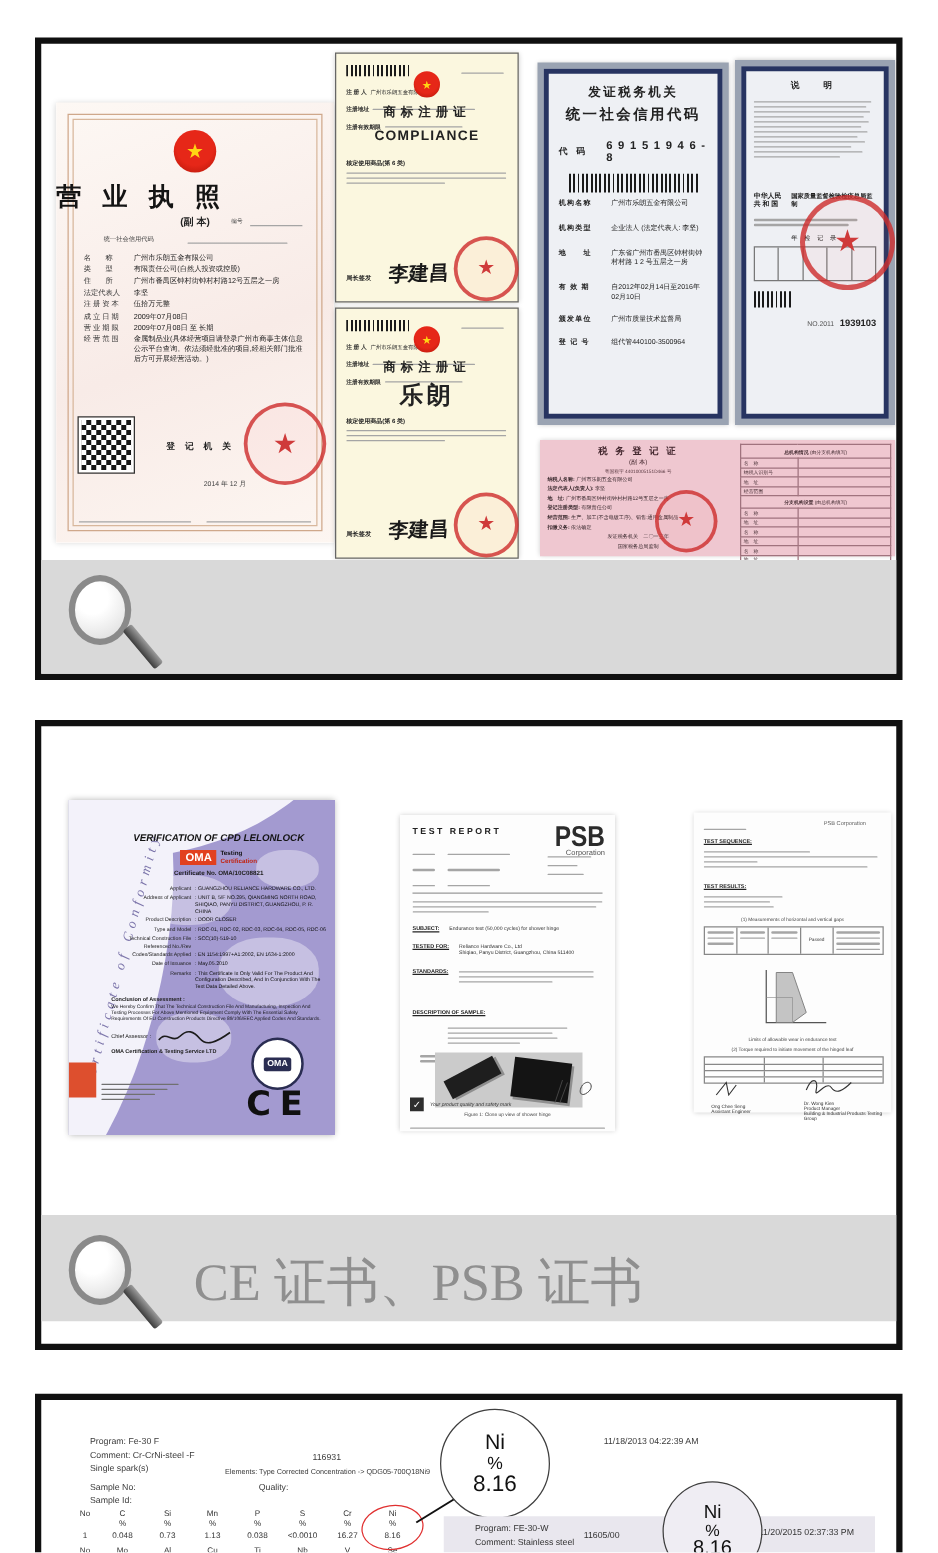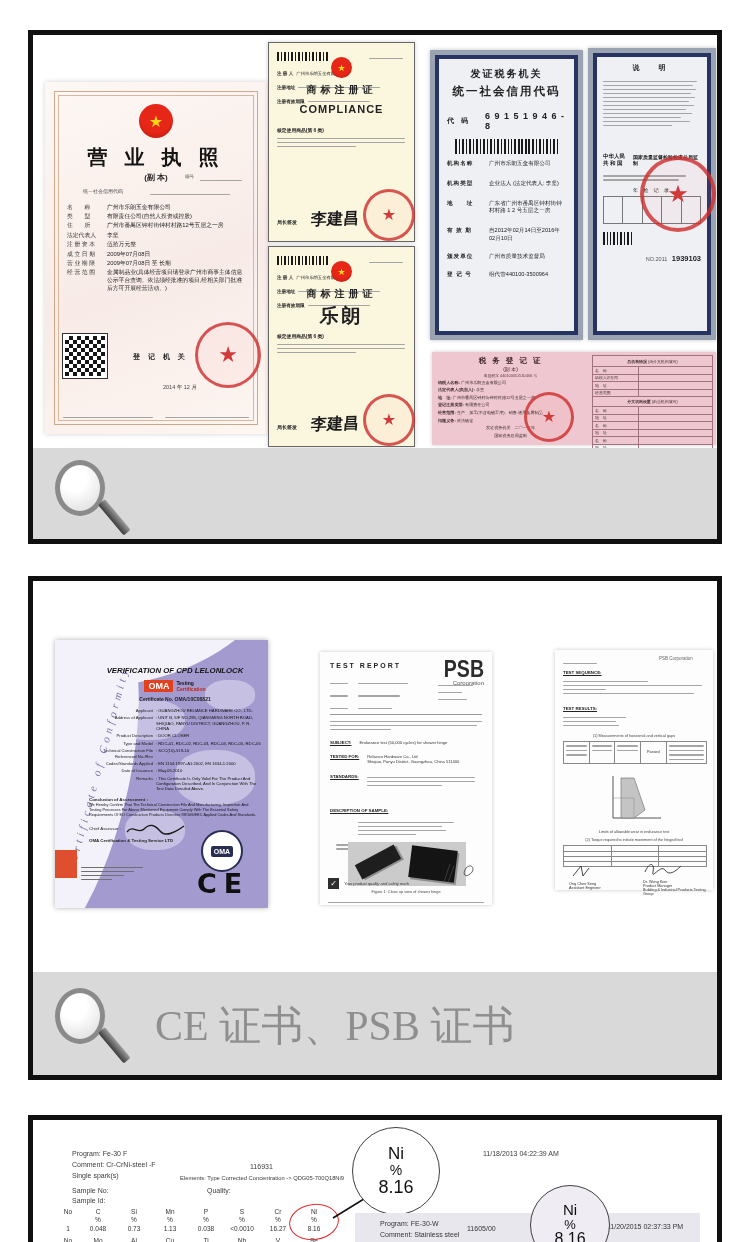--- a/index.html
+++ b/index.html
@@ -23,21 +23,21 @@
   .seal{position:absolute;border-radius:50%;border:3px solid rgba(205,45,45,.8);display:flex;align-items:center;justify-content:center;background:rgba(255,120,120,.06);}
   .seal .star{color:#cf3a3a;line-height:1;}
   .emblem{position:absolute;border-radius:50%;background:radial-gradient(circle at 50% 40%,#e62718 55%,#b01508);
     display:flex;align-items:center;justify-content:center;color:#ffd514;}
   .barcode{background:repeating-linear-gradient(90deg,#1a1a1a 0 1.5px,transparent 1.5px 3.5px);}
   .qr{background-image:conic-gradient(#151515 25%,#fff 0 50%,#151515 0 75%,#fff 0);background-size:8px 8px;border:2px solid #fff;outline:1px solid #333;}
   
   .lic{position:absolute;background:linear-gradient(160deg,#fdf8f4,#f8ebe7 55%,#fdf6f1);box-shadow:0 0 5px rgba(0,0,0,.18);}
   .lic-frame{position:absolute;inset:9px;border:1.5px solid #cfa88b;}
   .lic-frame2{position:absolute;inset:13px;border:1px solid #d8b79c;}
-  .lic-title{font-family:"Liberation Serif",serif;font-weight:bold;font-size:20px;letter-spacing:6px;color:#141414;text-align:center;}
+  .lic-title{font-family:"Liberation Serif",serif;font-weight:bold;font-size:20px;letter-spacing:6px;color:#141414;text-align:left;}
   .lic-row{display:flex;font-size:5.8px;line-height:1.35;margin:1.6px 0;}
   .lic-lab{width:40px;color:#333;flex:none;}
   .lic-val{flex:1;color:#222;}
   
   .tm{position:absolute;background:#fbf7df;border:1px solid #666;box-shadow:0 0 4px rgba(0,0,0,.2);}
   .tm-title{text-align:center;font-family:"Liberation Serif",serif;font-weight:bold;font-size:10px;letter-spacing:4px;color:#222;}
   .tm-row{display:flex;font-size:4.6px;margin:2px 0 0 8px;align-items:center;}
   .tm-lab{font-weight:bold;flex:none;margin-right:3px;color:#222;}
   .sig{font-family:"Liberation Serif",serif;font-weight:bold;transform:skew(-6deg) rotate(-2deg);color:#1a1a1a;}
   
@@ -591,21 +591,21 @@
       <div class="abs" style="left:88px;top:210px;">
         <svg width="40" height="16" viewBox="0 0 40 16">
             <path d="M2 12 c4 -10 10 -10 8 0 c-2 8 8 -8 12 -2 s10 2 16 -4" stroke="#333" stroke-width="0.9" fill="none"></path>
           </svg>
         <div style="font-size:3.8px;color:#333;">Dr. Wong Kien</div>
         <div style="font-size:3.8px;color:#333;">Product Manager</div>
         <div style="font-size:3.8px;color:#333;">Building &amp; Industrial Products Testing Group</div>
       </div>
     </div>
 
-    <div class="banner" style="top:391px;height:103px;">
+    <div class="banner" style="top:391px;height:85px;">
       <div class="mag" style="left:22px;top:16px;">
         <div class="mag-lens"></div>
         <div class="mag-handle"></div>
       </div>
       <div class="banner-text" style="left:122px;top:26px;font-size:42px;">CE 证书、PSB 证书</div>
     </div>
   </div>
 
   <div class="box" style="top:1115px;height:200px;">
     <div class="sp-txt" style="left:39px;top:30px;">Program: Fe-30 F</div>

